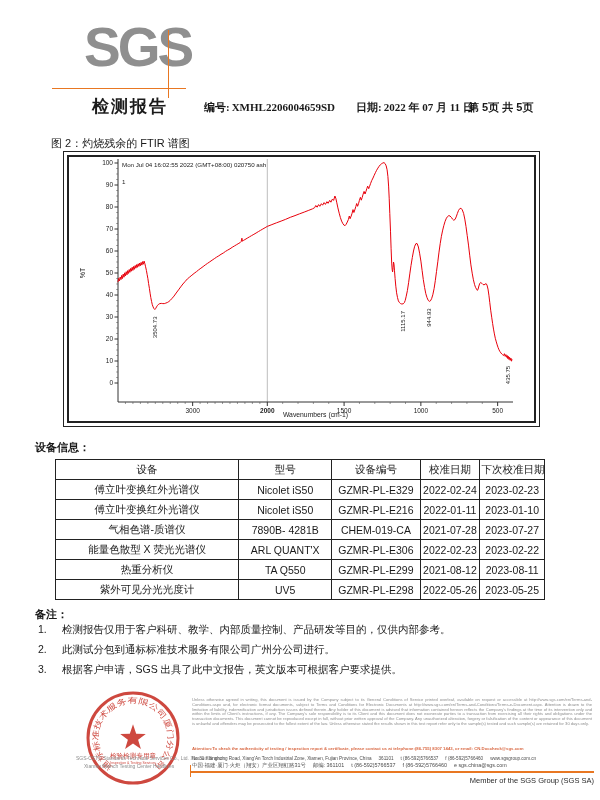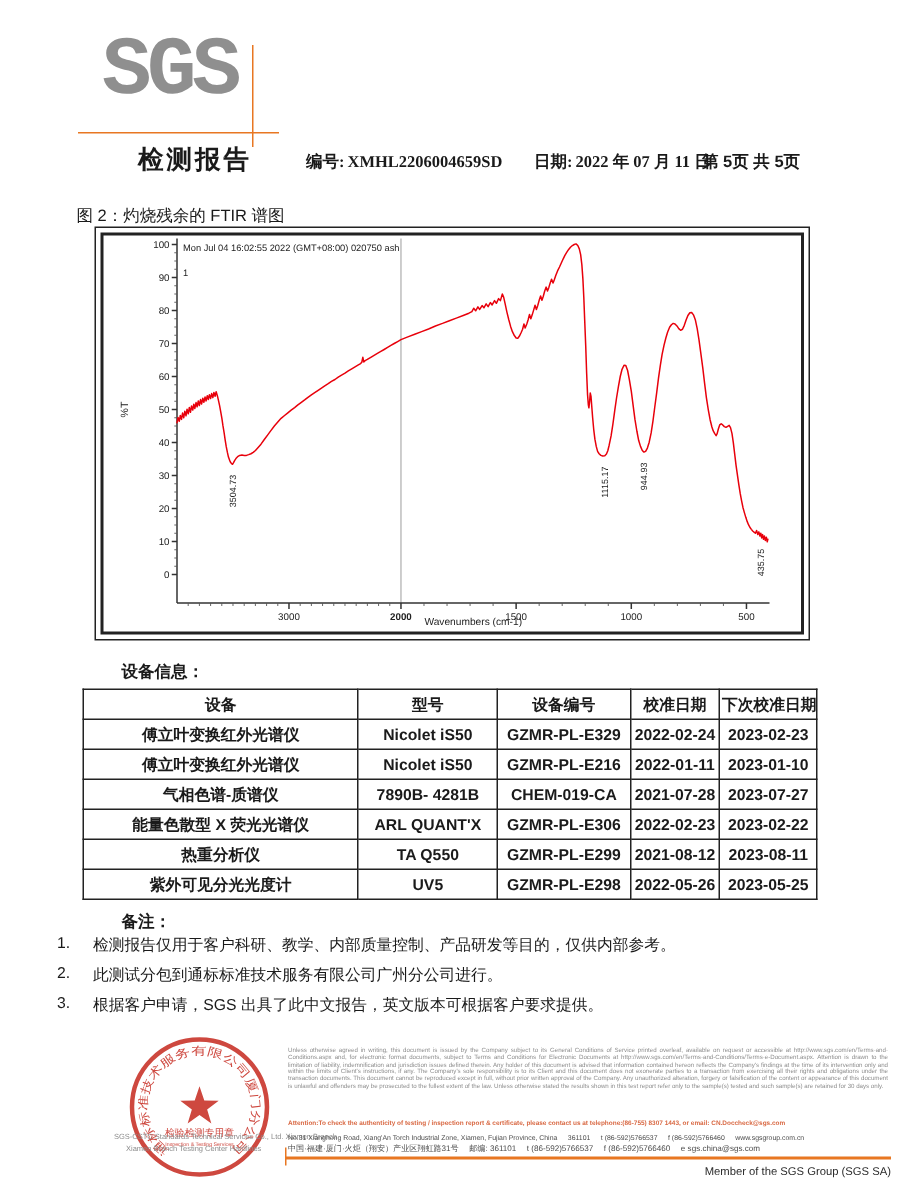--- a/index.html
+++ b/index.html
@@ -1,40 +1,40 @@
 <!DOCTYPE html>
 <html><head>
 <meta charset="utf-8">
 <style>
   html,body{margin:0;padding:0;background:#ddd;}
   .page{position:relative;width:600px;height:800px;background:#ffffff;overflow:hidden;
         font-family:"Liberation Sans","DejaVu Sans",sans-serif;color:#1a1a1a;}
   
-  .logo{position:absolute;left:68px;top:20px;font-size:55px;font-weight:bold;color:#8f8f8f;
-        letter-spacing:-3px;font-family:Liberation Mono, monospace;line-height:1;}
+  .logo{position:absolute;left:84px;top:20px;font-size:55px;font-weight:bold;color:#8f8f8f;
+        letter-spacing:-3px;font-family:Liberation Sans, sans-serif;line-height:1;}
   .logo-hline{position:absolute;left:52px;top:88px;width:134px;height:1px;background:#e87722;}
   .logo-vline{position:absolute;left:168px;top:30px;width:1px;height:68px;background:#e87722;}
   .report-title{position:absolute;left:92px;top:95px;font-size:17px;font-weight:bold;letter-spacing:2px;}
   .hdr{position:absolute;top:100px;font-size:11px;font-weight:bold;white-space:nowrap;}
   .hdr-no{left:204px;} .hdr-date{left:356px;} .hdr-page{left:468px;}
   .hdr span{margin-right:2px;font-family:Liberation Serif, serif;}
   
   .fig-caption{position:absolute;left:51px;top:136px;font-size:11px;text-align:center;}
   
   .chart-outer{position:absolute;left:63px;top:151px;width:477px;height:276px;
                border:1.5px solid #222;padding:3px;box-sizing:border-box;background:#fff;}
   .chart-inner{width:100%;height:100%;border:2px solid #222;box-sizing:border-box;}
   .chart-inner svg{display:block;}
   
-  .section-title{position:absolute;font-size:11px;font-weight:bold;margin-left:46px;}
+  .section-title{position:absolute;font-size:11px;font-weight:bold;}
   .equip-title{left:35px;top:440px;}
   .equip-table{position:absolute;left:55px;top:459px;width:490px;border-collapse:collapse;
                font-size:10.5px;table-layout:fixed;}
   .equip-table th,.equip-table td{border:1px solid #222;text-align:center;padding:2px 1px;
-               height:15px;font-weight:bold;overflow:hidden;white-space:nowrap;}
+               height:15px;font-weight:normal;overflow:hidden;white-space:nowrap;}
   
   .notes-title{left:35px;top:607px;}
   .notes{position:absolute;left:38px;top:623px;width:540px;font-size:10.5px;}
   .note-row{display:flex;margin-bottom:6px;}
   .note-num{width:24px;flex:none;}
   .end-marker{position:absolute;left:0;top:679px;width:600px;text-align:center;
               font-size:10.5px;font-weight:bold;}
   
   .stamp{position:absolute;left:78px;top:691px;width:110px;height:106px;opacity:.9;}
   .stamp-co{position:absolute;font-size:5px;color:#8d8d8d;white-space:nowrap;}

